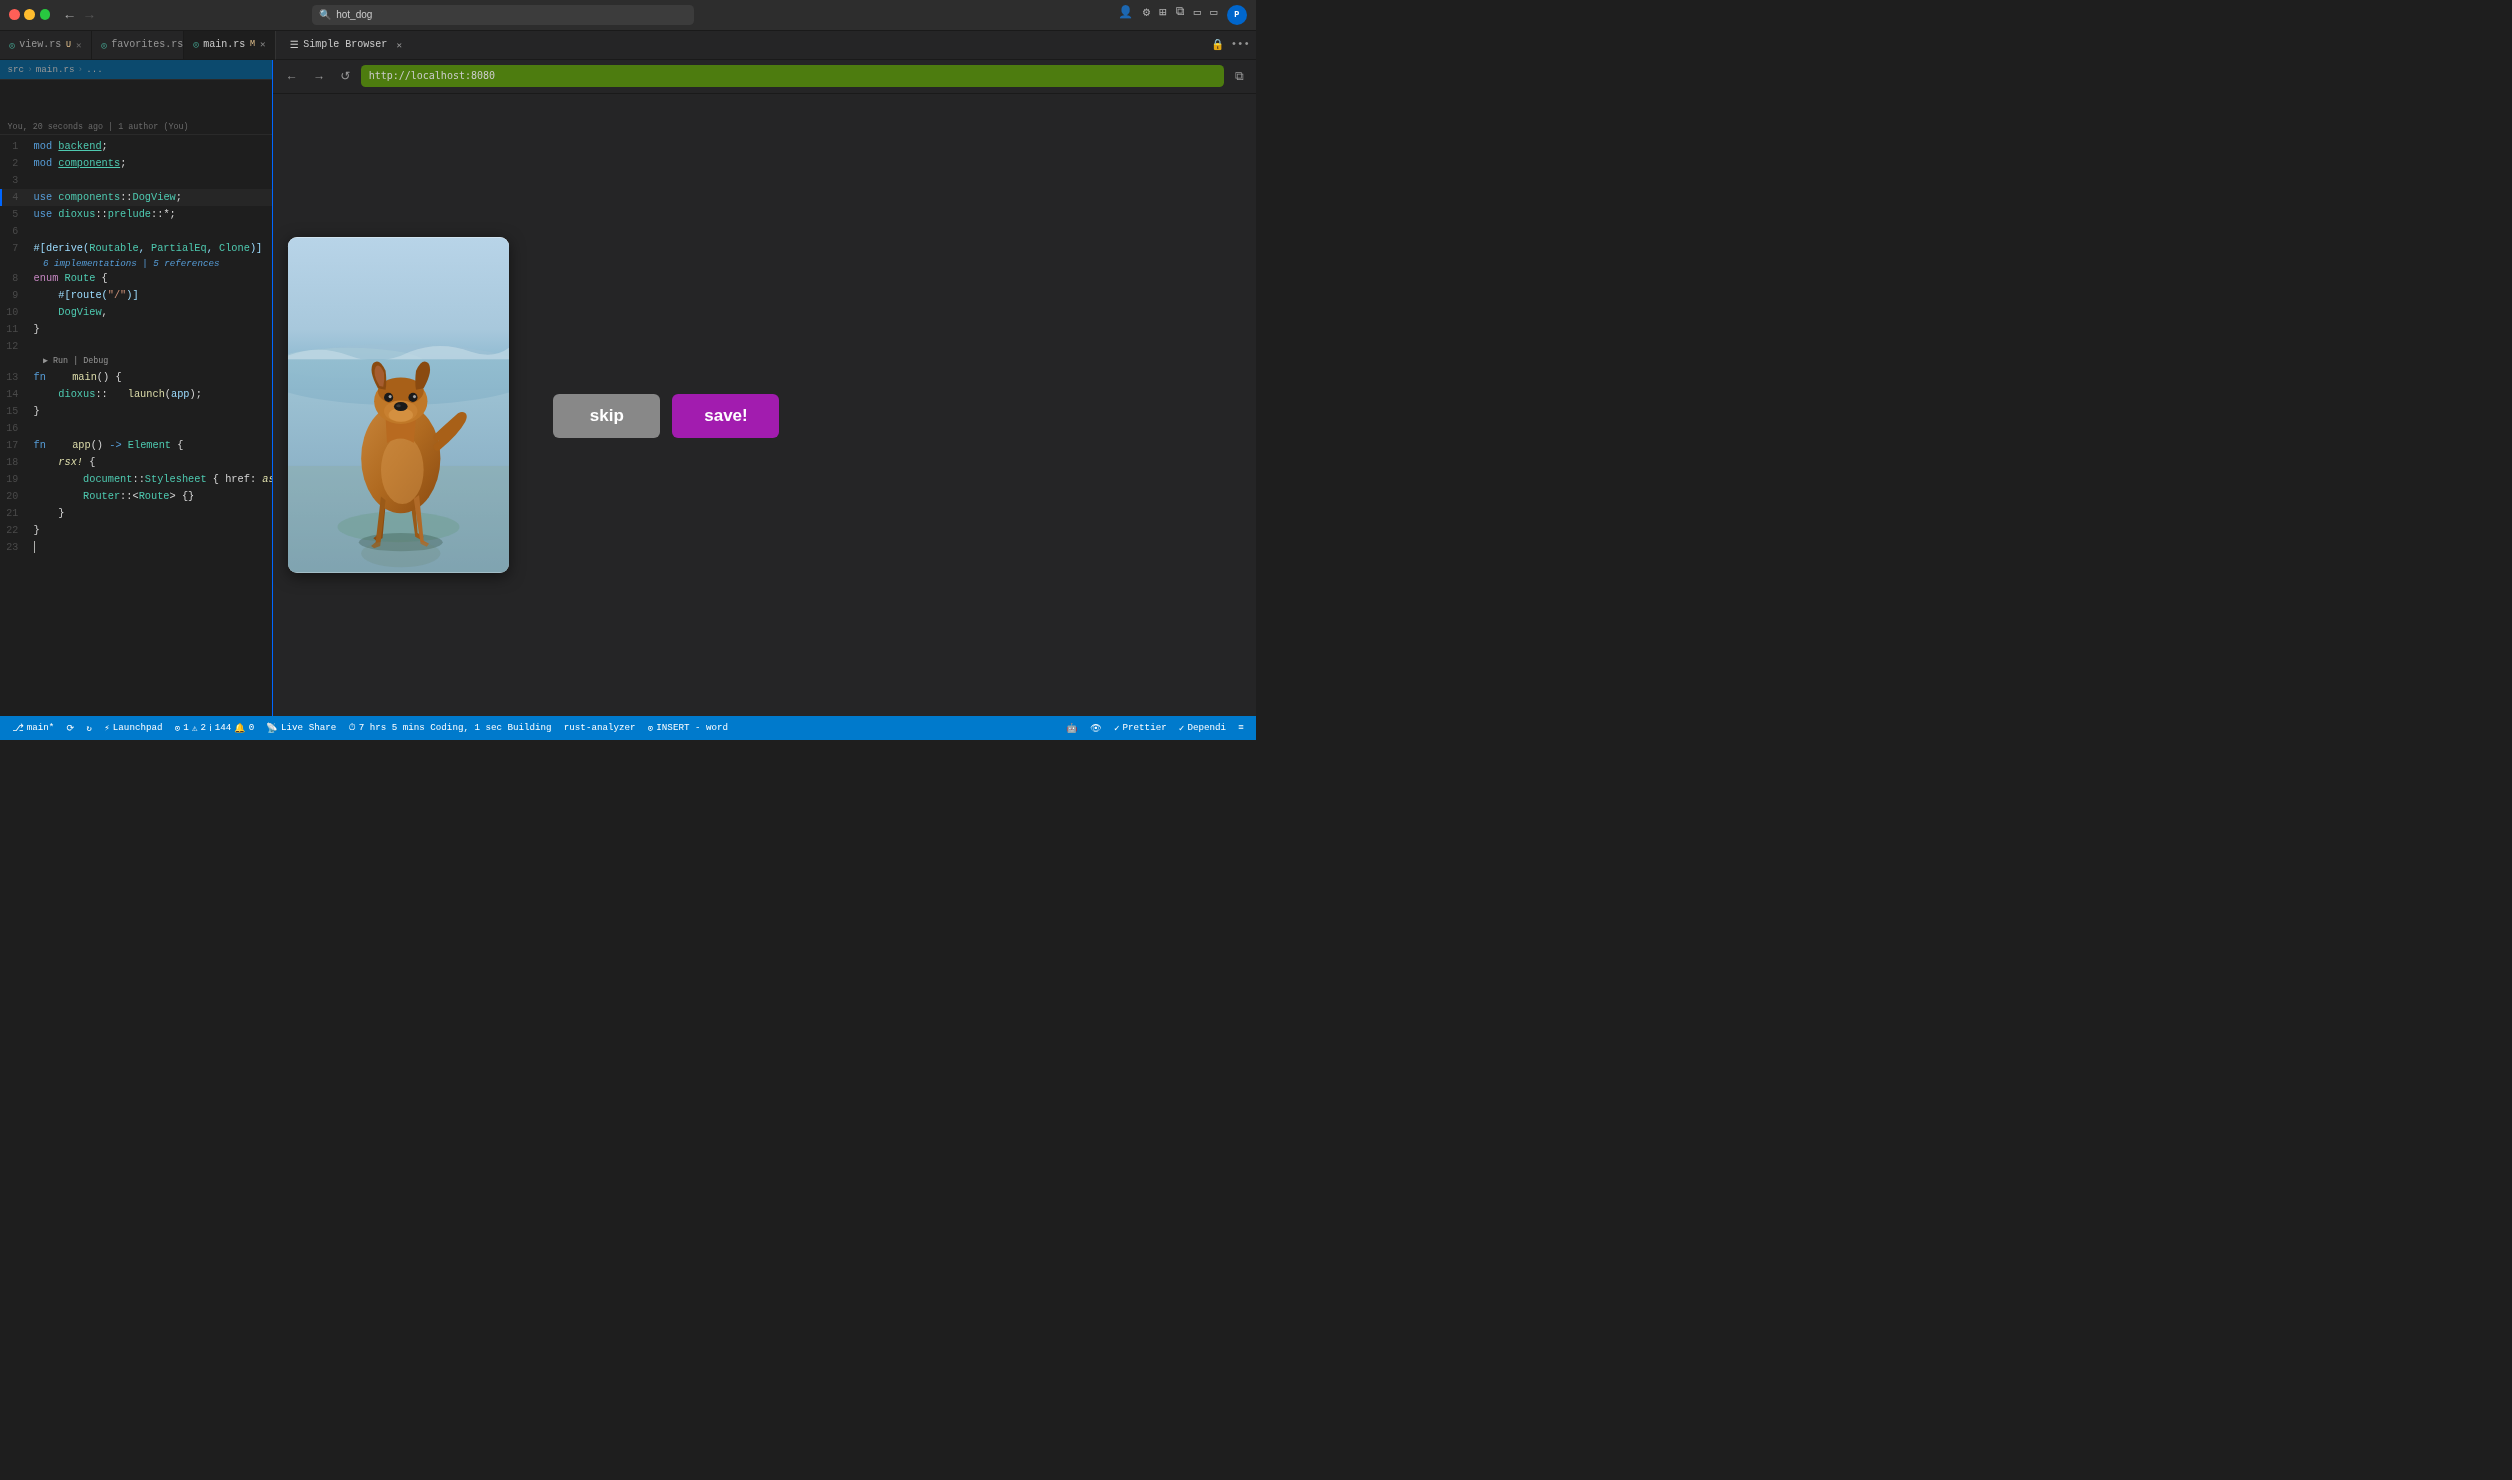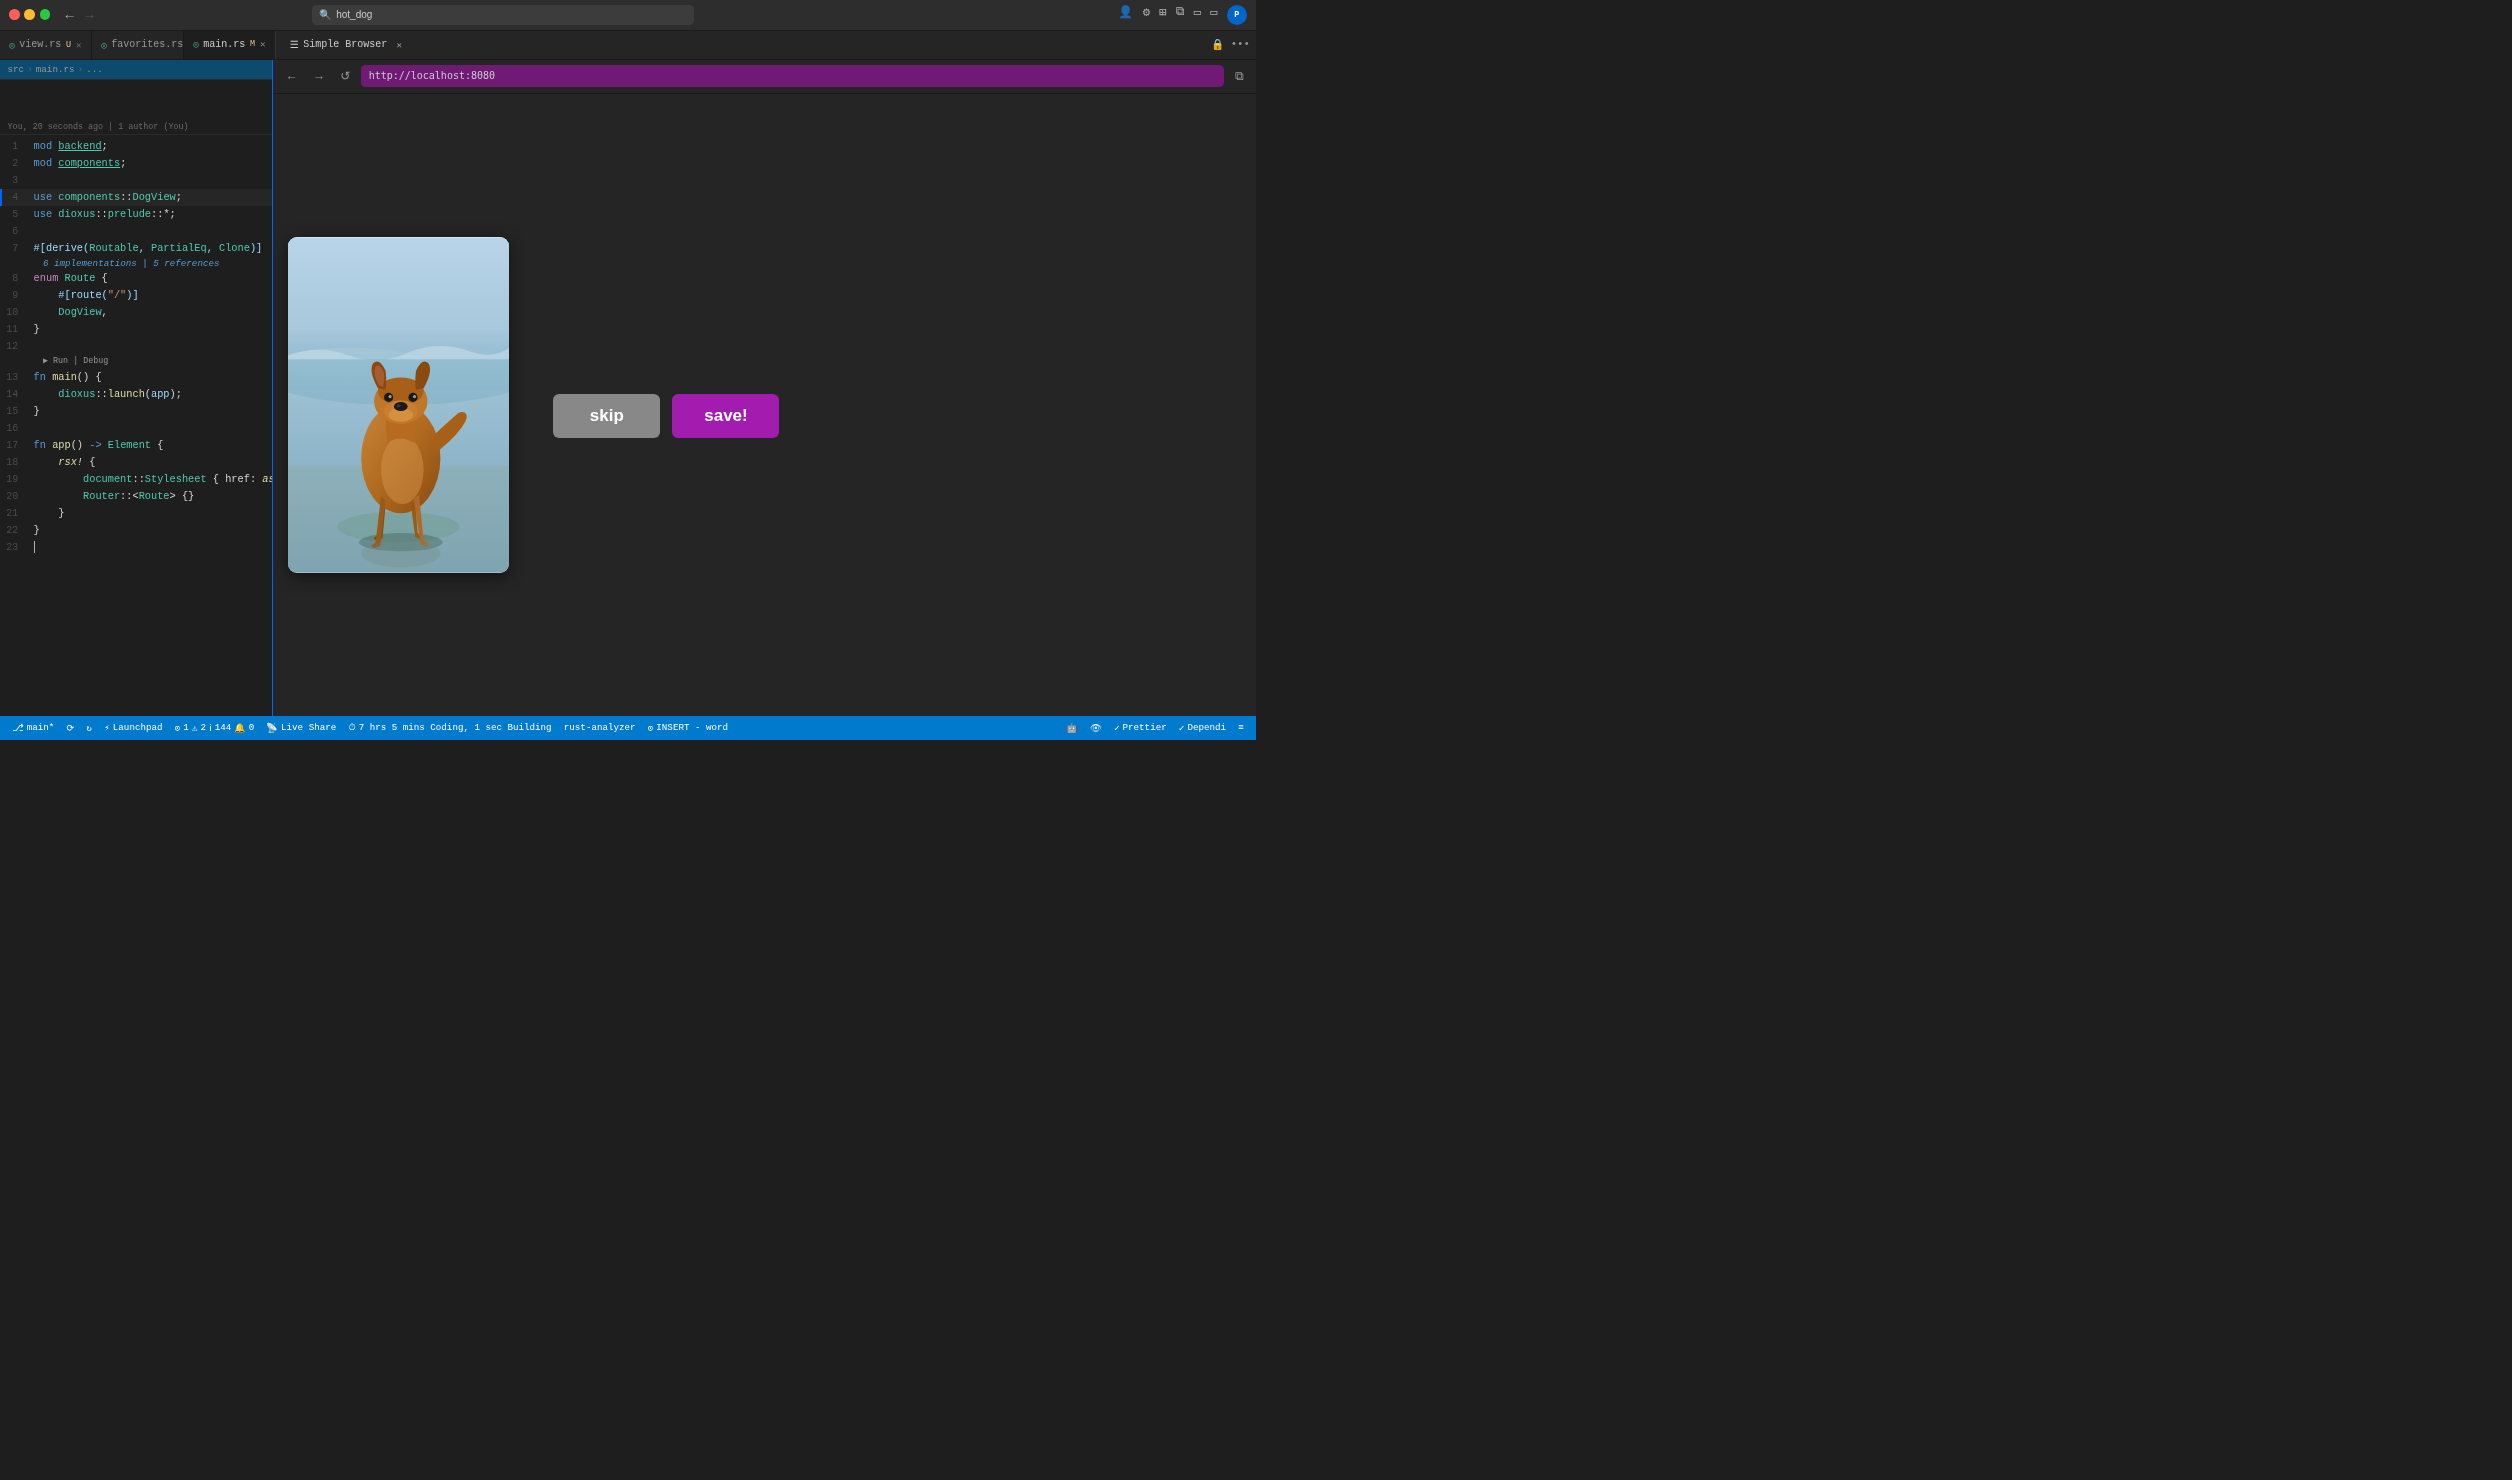--- a/index.html
+++ b/index.html
@@ -222,21 +222,21 @@
     }
     .line-content {
       flex: 1;
       padding-left: 3.1px;
       white-space: pre;
       color: #d4d4d4;
     }
 
     
     .kw { color: #569cd6; }
-    .fn-name { color: #dcdcaa; }
+    .fn-name { color: #dcdcaa; margin-left: 20px; }
     .type-name { color: #4ec9b0; }
     .string { color: #ce9178; }
     .macro { color: #dcdcaa; font-style: italic; }
     .attr { color: #9cdcfe; }
     .punct { color: #d4d4d4; }
     .namespace { color: #4ec9b0; }
     .var { color: #9cdcfe; }
     .arrow { color: #569cd6; }
     .enum-kw { color: #c586c0; }
     .link { color: #4ec9b0; text-decoration: underline; }
@@ -272,21 +272,21 @@
       background: none;
       border: none;
       color: #969696;
       font-size: 12.2px;
       cursor: pointer;
       padding: 3.1px 4.6px;
       border-radius: 3.1px;
     }
     .browser-url-bar {
       flex: 1;
-      background: #701a75;
+      background: #4d7c0f;
       border-radius: 4.6px;
       height: 21.4px;
       display: flex;
       align-items: center;
       padding: 0 7.6px;
       color: #ccc;
       font-size: 10px;
       font-family: 'Menlo', monospace;
     }
     .browser-url-bar input {

